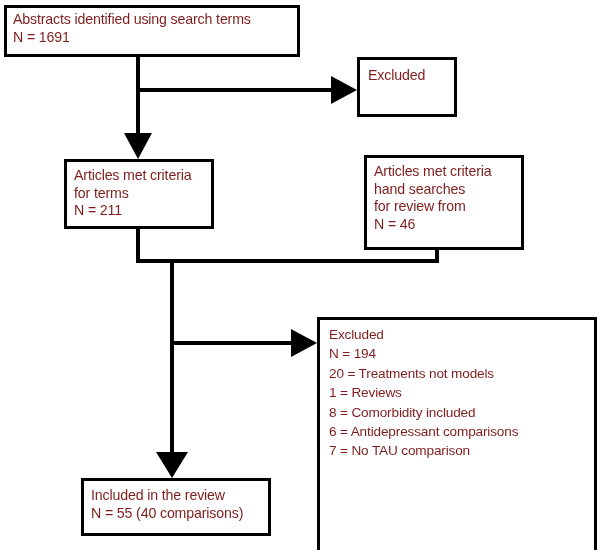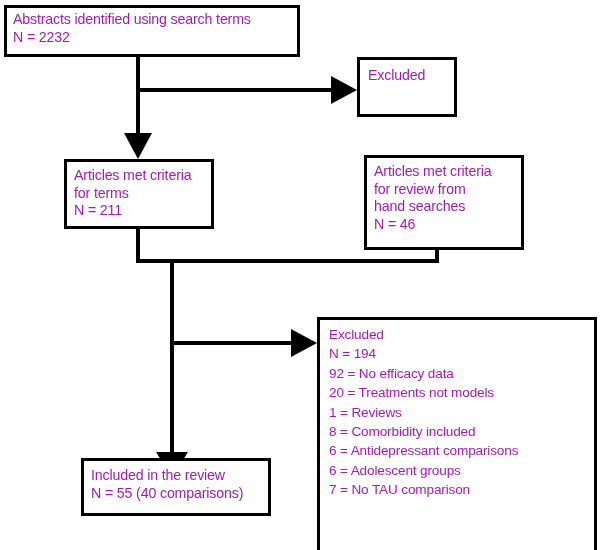--- a/index.html
+++ b/index.html
@@ -35,30 +35,30 @@
   }
   .node .lines {
     padding: 4px 5px 3px 6px;
   }
   .node .ln {
     display: block;
     font-size: 14.2px;
     line-height: 17.6px;
     letter-spacing: -0.15px;
     white-space: nowrap;
-    color: #a21caf;
+    color: #7f1d1d;
   }
 
   
   #node-abstracts   { left:   4px; top:   5px; width: 296px; height:  52px; }
   #node-excluded-1  { left: 357px; top:  57px; width: 100px; height:  60px; }
   #node-articles    { left:  64px; top: 159px; width: 150px; height:  70px; }
   #node-hand        { left: 364px; top: 155px; width: 160px; height:  95px; }
   #node-excluded-2  { left: 317px; top: 317px; width: 280px; height: 261px; }
-  #node-included    { left:  81px; top: 458px; width: 190px; height:  58px; }
+  #node-included    { left:  81px; top: 478px; width: 190px; height:  58px; }
 
   #node-excluded-2 .lines { padding: 5px 6px 4px 9px; }
   #node-excluded-2 .ln { font-size: 13.6px; line-height: 19.4px; }
 
   #node-included .lines  { padding: 6px 5px 3px 7px; }
   #node-abstracts .lines { padding: 3px 5px 3px 6px; }
   #node-excluded-1 .lines{ padding: 7px 5px 3px 8px; }
   #node-articles .lines  { padding: 5px 5px 3px 7px; }
   #node-hand .lines      { padding: 5px 5px 3px 7px; }
 </style>
@@ -88,57 +88,55 @@
       <line x1="172" y1="343" x2="300" y2="343"></line>
       <polygon stroke="none" points="317,343 291,329 291,357"></polygon>
 
       <polygon stroke="none" points="172,478 156,452 188,452"></polygon>
     </g>
   </svg>
 
   <div class="node" id="node-abstracts">
     <div class="lines">
       <span class="ln">Abstracts identified using search terms</span>
-      <span class="ln">N = 2232</span>
+      <span class="ln">N = 1691</span>
     </div>
   </div>
 
   <div class="node" id="node-excluded-1">
     <div class="lines">
       <span class="ln">Excluded</span>
     </div>
   </div>
 
   <div class="node" id="node-articles">
     <div class="lines">
       <span class="ln">Articles met criteria</span>
       <span class="ln">for terms</span>
       <span class="ln">N = 211</span>
     </div>
   </div>
 
   <div class="node" id="node-hand">
     <div class="lines">
       <span class="ln">Articles met criteria</span>
+      <span class="ln">hand searches</span>
       <span class="ln">for review from</span>
-      <span class="ln">hand searches</span>
       <span class="ln">N = 46</span>
     </div>
   </div>
 
   <div class="node" id="node-excluded-2">
     <div class="lines">
       <span class="ln">Excluded</span>
       <span class="ln">N = 194</span>
-      <span class="ln">92 = No efficacy data</span>
       <span class="ln">20 = Treatments not models</span>
       <span class="ln">1 = Reviews</span>
       <span class="ln">8 = Comorbidity included</span>
       <span class="ln">6 = Antidepressant comparisons</span>
-      <span class="ln">6 = Adolescent groups</span>
       <span class="ln">7 = No TAU comparison</span>
     </div>
   </div>
 
   <div class="node" id="node-included">
     <div class="lines">
       <span class="ln">Included in the review</span>
       <span class="ln">N = 55 (40 comparisons)</span>
     </div>
   </div>

